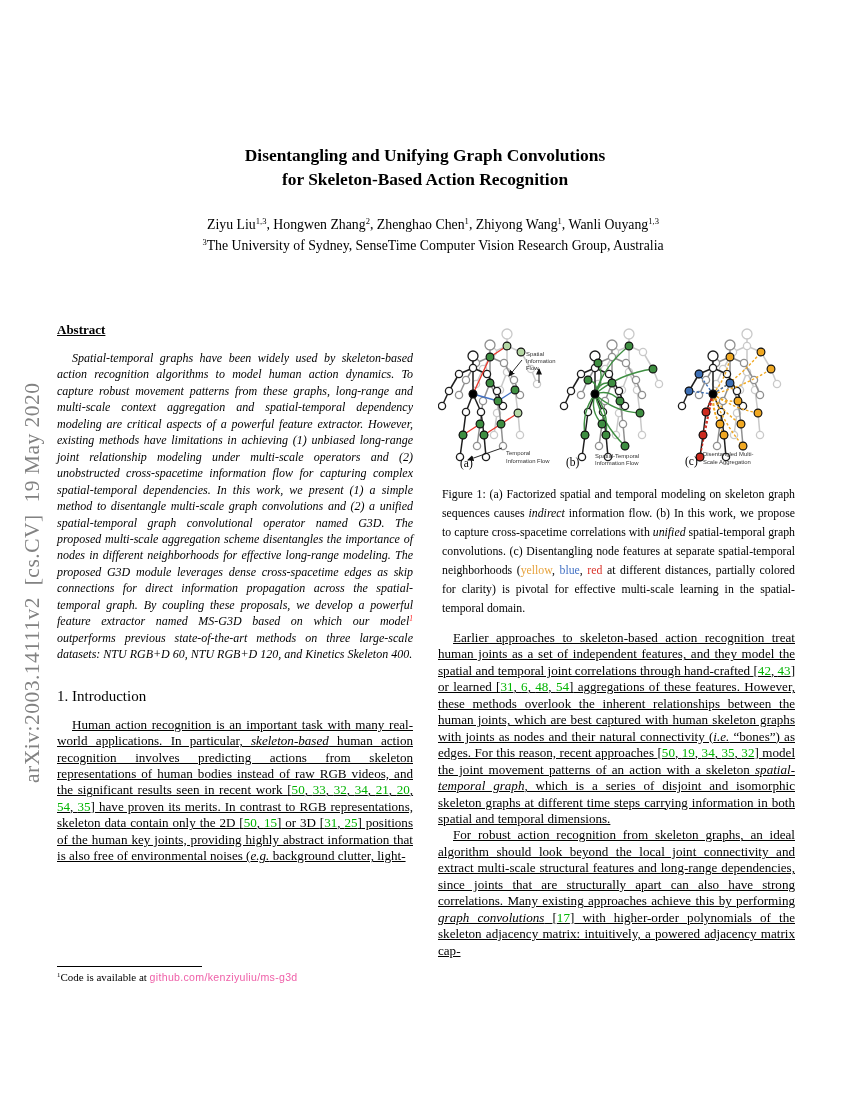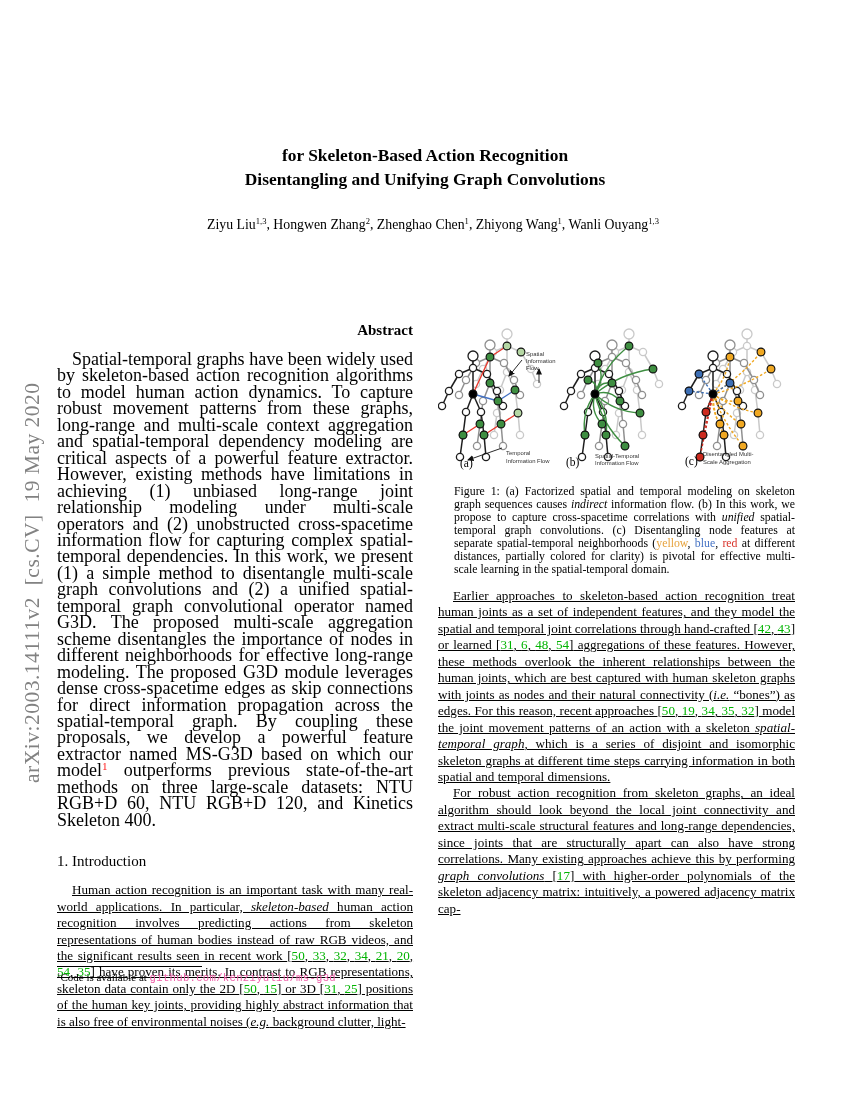--- a/index.html
+++ b/index.html
@@ -11,58 +11,59 @@
          letter-spacing:0.5px;}
 
   .title{position:absolute;top:143px;left:0;right:0;text-align:center;font-weight:bold;
          font-size:17.4px;line-height:24px;}
   .authors{position:absolute;top:214px;left:16px;right:0;text-align:center;font-size:13.8px;line-height:21px;}
 
   sup{font-size:62%;line-height:0;position:relative;top:-0.55em;vertical-align:baseline;}
   .supred{color:var(--fnmark);}
   .cite{color:var(--cite);}
   .i{font-style:italic;}
-  .link{font-family:Liberation Mono, monospace;font-size:10.6px;color:var(--link);letter-spacing:0.3px;}
+  .link{font-family:Liberation Sans, sans-serif;font-size:10.6px;color:var(--link);letter-spacing:0.3px;}
   .yellow{color:var(--cap-yellow);}
   .blue{color:var(--cap-blue);}
   .red{color:var(--cap-red);}
 
   .col{position:absolute;}
   .col-left{left:57px;top:322px;width:356px;}
   .col-right{left:438px;top:320px;width:357px;}
 
-  .h-abstract{text-align:right;font-weight:bold;font-size:15px;}
-  .abstract-text{margin:12px 0 0 0;font-size:18px;line-height:16.45px;
+  .h-abstract{text-align:left;font-weight:bold;font-size:13px;text-decoration:underline;}
+  .abstract-text{font-style:italic;margin:12px 0 0 0;font-size:12px;line-height:16.45px;
                  text-align:justify;text-indent:15px;}
   .h-section{font-weight:normal;font-size:15px;margin-top:25px;}
   .body-text{margin:12px 0 0 0;font-size:13.1px;line-height:16.45px;text-align:justify;}
   .body-text + .body-text{margin-top:0;}
   .indent{text-indent:15px;text-decoration:underline;}
 
   .footnote{position:absolute;left:57px;top:966px;width:356px;}
   .footnote-rule{width:145px;border-top:1px solid #000;margin-bottom:3px;}
   .footnote-text{font-size:11px;line-height:14px;}
 
-  .caption{margin:7px 0 0 16px;font-size:11.8px;line-height:13px;text-align:justify;}
+  .caption{margin:7px 0 0 4px;font-size:11.8px;line-height:19px;text-align:justify;}
   #fig1{display:block;}
 </style>
 </head>
 <body>
 
 <div class="page">
 
   <div class="arxiv">arXiv:2003.14111v2&nbsp;&nbsp;[cs.CV]&nbsp;&nbsp;19 May 2020</div>
 
   <div class="title">
+    <div>Disentangling and Unifying Graph Convolutions</div>
     <div>for Skeleton-Based Action Recognition</div>
-    <div>Disentangling and Unifying Graph Convolutions</div>
   </div>
 
   <div class="authors">
     <div><span>Ziyu Liu</span><sup>1,3</sup><span>, Hongwen Zhang</span><sup>2</sup><span>, Zhenghao Chen</span><sup>1</sup><span>, Zhiyong Wang</span><sup>1</sup><span>, Wanli Ouyang</span><sup>1,3</sup></div>
+    <div><sup>3</sup><span>The University of Sydney, SenseTime Computer Vision Research Group, Australia</span></div>
   </div>
 
   <div class="col col-left">
     <div class="h-abstract">Abstract</div>
     <p class="abstract-text"><span>Spatial-temporal graphs have been widely used by skeleton-based action recognition algorithms to model human action dynamics. To capture robust movement patterns from these graphs, long-range and multi-scale context aggregation and spatial-temporal dependency modeling are critical aspects of a powerful feature extractor. However, existing methods have limitations in achieving (1) unbiased long-range joint relationship modeling under multi-scale operators and (2) unobstructed cross-spacetime information flow for capturing complex spatial-temporal dependencies. In this work, we present (1) a simple method to disentangle multi-scale graph convolutions and (2) a unified spatial-temporal graph convolutional operator named G3D. The proposed multi-scale aggregation scheme disentangles the importance of nodes in different neighborhoods for effective long-range modeling. The proposed G3D module leverages dense cross-spacetime edges as skip connections for direct information propagation across the spatial-temporal graph. By coupling these proposals, we develop a powerful feature extractor named MS-G3D based on which our model</span><sup class="supred">1</sup><span> outperforms previous state-of-the-art methods on three large-scale datasets: NTU RGB+D 60, NTU RGB+D 120, and Kinetics Skeleton 400.</span></p>
     <div class="h-section">1. Introduction</div>
     <p class="body-text indent"><span>Human action recognition is an important task with many real-world applications. In particular, </span><span class="i">skeleton-based</span><span> human action recognition involves predicting actions from skeleton representations of human bodies instead of raw RGB videos, and the significant results seen in recent work </span>[<span class="cite">50</span>, <span class="cite">33</span>, <span class="cite">32</span>, <span class="cite">34</span>, <span class="cite">21</span>, <span class="cite">20</span>, <span class="cite">54</span>, <span class="cite">35</span>]<span> have proven its merits. In contrast to RGB representations, skeleton data contain only the 2D </span>[<span class="cite">50</span>, <span class="cite">15</span>]<span> or 3D </span>[<span class="cite">31</span>, <span class="cite">25</span>]<span> positions of the human key joints, providing highly abstract information that is also free of environmental noises (</span><span class="i">e.g.</span><span> background clutter, light-</span></p>
   </div>
 
   <div class="footnote">

